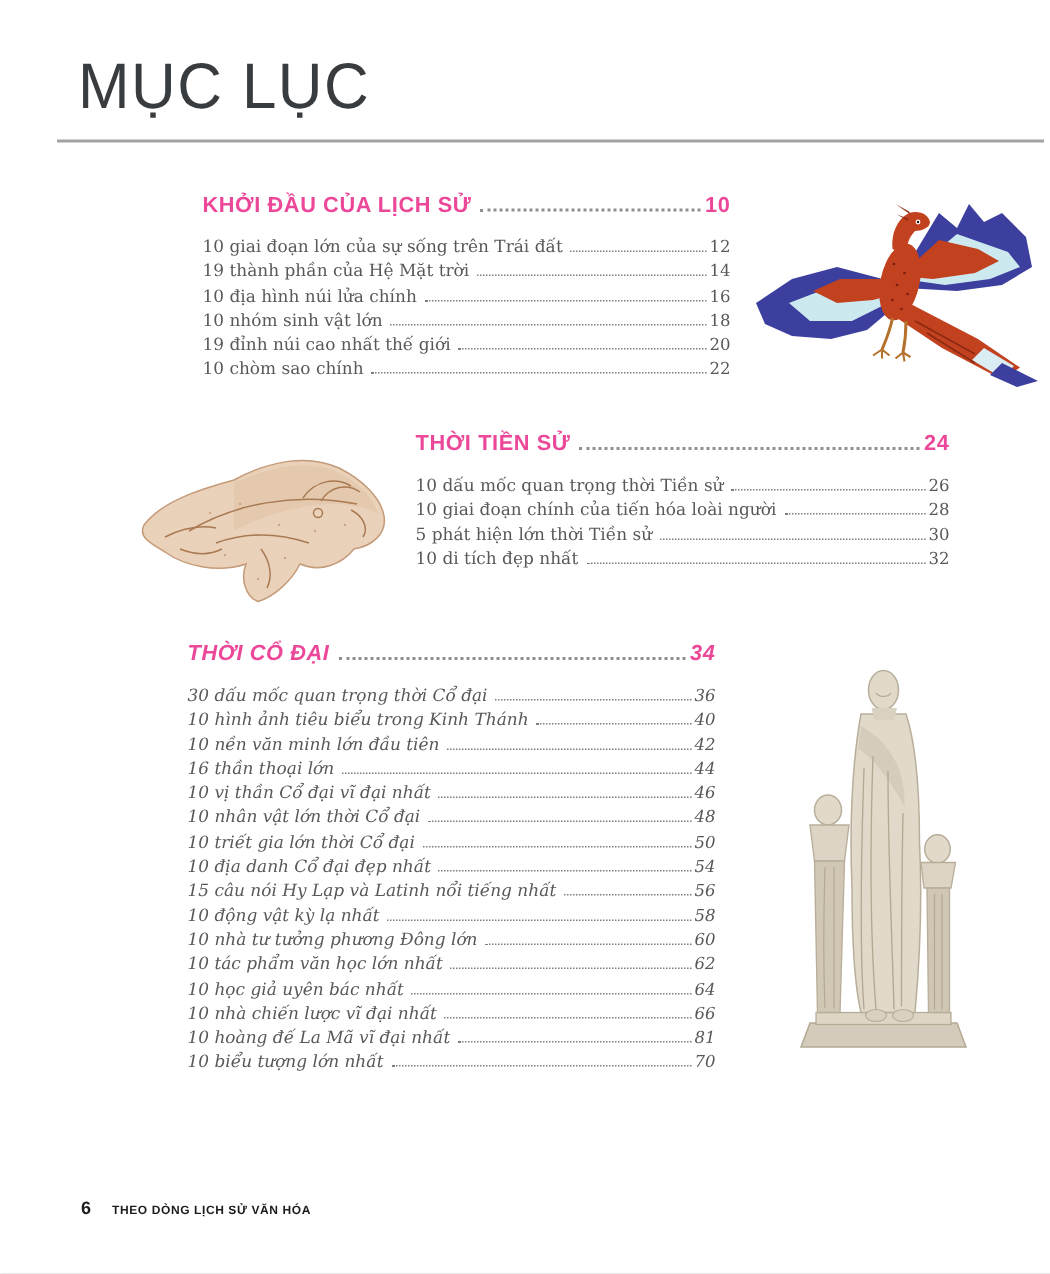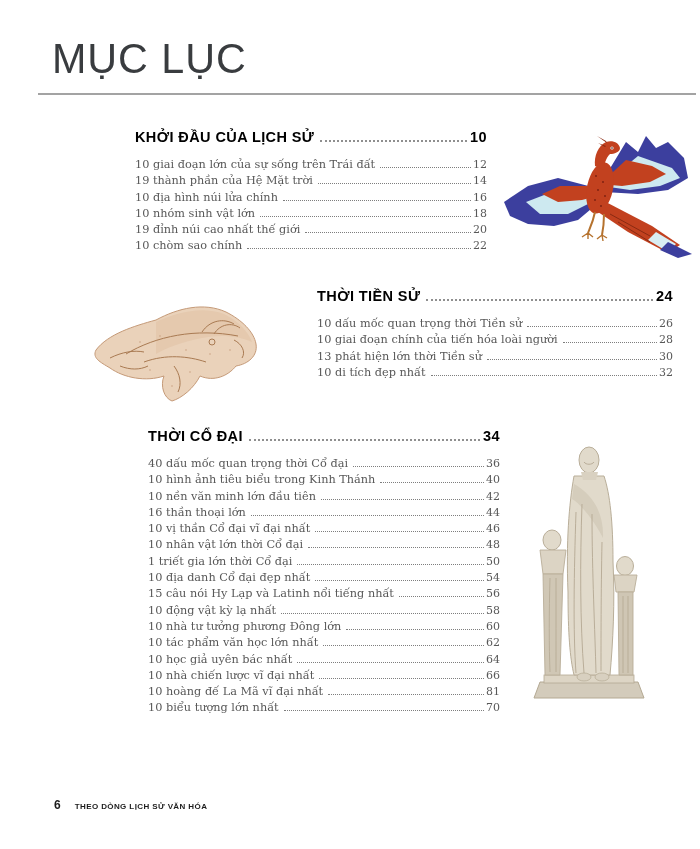--- a/index.html
+++ b/index.html
@@ -12,25 +12,25 @@
   .page-title{
     position:absolute;left:52px;top:34px;
     font-size:43px;font-weight:500;letter-spacing:1px;color:#393c3f;
     transform:scaleX(.96);transform-origin:left;
   }
   .title-rule{
     position:absolute;left:38px;top:93px;width:658px;height:2px;background:#a3a3a3;
   }
   .toc-section{position:absolute;}
   .sec-1{left:135px;top:129px;width:352px;}
-  .sec-2{left:277px;top:288px;width:356px;margin-left:40px;}
-  .sec-3{left:148px;top:428px;width:352px;}
+  .sec-2{left:277px;top:288px;width:356px;}
+  .sec-3{left:125px;top:428px;width:352px;font-style:italic;}
   .sec-head{
     display:flex;align-items:baseline;
-    font-size:14.5px;font-weight:bold;letter-spacing:.4px;color:#000000;
+    font-size:14.5px;font-weight:bold;letter-spacing:.4px;color:#ec4899;
     height:18px;margin-bottom:11px;justify-content:space-between;
   }
   .sec-head .leader{border-bottom:2px dotted #8f8f8f;margin:0 3px 4px 6px;}
   .leader{flex:1;border-bottom:1px dotted #7e7e7e;margin:0 2px 3px 5px;}
   .toc-rows{display:block;}
   .toc-row{
     display:flex;align-items:baseline;height:16.3px;
     font-family:"DejaVu Serif",serif;font-size:11.3px;color:#585858;
   }
   .toc-row .item-page{font-size:11px;}
@@ -175,41 +175,41 @@
           <span>10 dấu mốc quan trọng thời Tiền sử</span>
           <span class="leader"></span>
           <span class="item-page">26</span>
         </div>
         <div class="toc-row">
           <span>10 giai đoạn chính của tiến hóa loài người</span>
           <span class="leader"></span>
           <span class="item-page">28</span>
         </div>
         <div class="toc-row">
-          <span>13 phát hiện lớn thời Tiền sử</span>
+          <span>5 phát hiện lớn thời Tiền sử</span>
           <span class="leader"></span>
           <span class="item-page">30</span>
         </div>
         <div class="toc-row">
           <span>10 di tích đẹp nhất</span>
           <span class="leader"></span>
           <span class="item-page">32</span>
         </div>
     </div>
   </div>
 
   <div class="toc-section sec-3">
     <div class="sec-head">
       <span>THỜI CỔ ĐẠI</span>
       <span class="leader"></span>
       <span>34</span>
     </div>
     <div class="toc-rows">
       <div class="toc-row">
-          <span>40 dấu mốc quan trọng thời Cổ đại</span>
+          <span>30 dấu mốc quan trọng thời Cổ đại</span>
           <span class="leader"></span>
           <span class="item-page">36</span>
         </div>
         <div class="toc-row">
           <span>10 hình ảnh tiêu biểu trong Kinh Thánh</span>
           <span class="leader"></span>
           <span class="item-page">40</span>
         </div>
         <div class="toc-row">
           <span>10 nền văn minh lớn đầu tiên</span>
@@ -225,21 +225,21 @@
           <span>10 vị thần Cổ đại vĩ đại nhất</span>
           <span class="leader"></span>
           <span class="item-page">46</span>
         </div>
         <div class="toc-row">
           <span>10 nhân vật lớn thời Cổ đại</span>
           <span class="leader"></span>
           <span class="item-page">48</span>
         </div>
         <div class="toc-row">
-          <span>1 triết gia lớn thời Cổ đại</span>
+          <span>10 triết gia lớn thời Cổ đại</span>
           <span class="leader"></span>
           <span class="item-page">50</span>
         </div>
         <div class="toc-row">
           <span>10 địa danh Cổ đại đẹp nhất</span>
           <span class="leader"></span>
           <span class="item-page">54</span>
         </div>
         <div class="toc-row">
           <span>15 câu nói Hy Lạp và Latinh nổi tiếng nhất</span>

